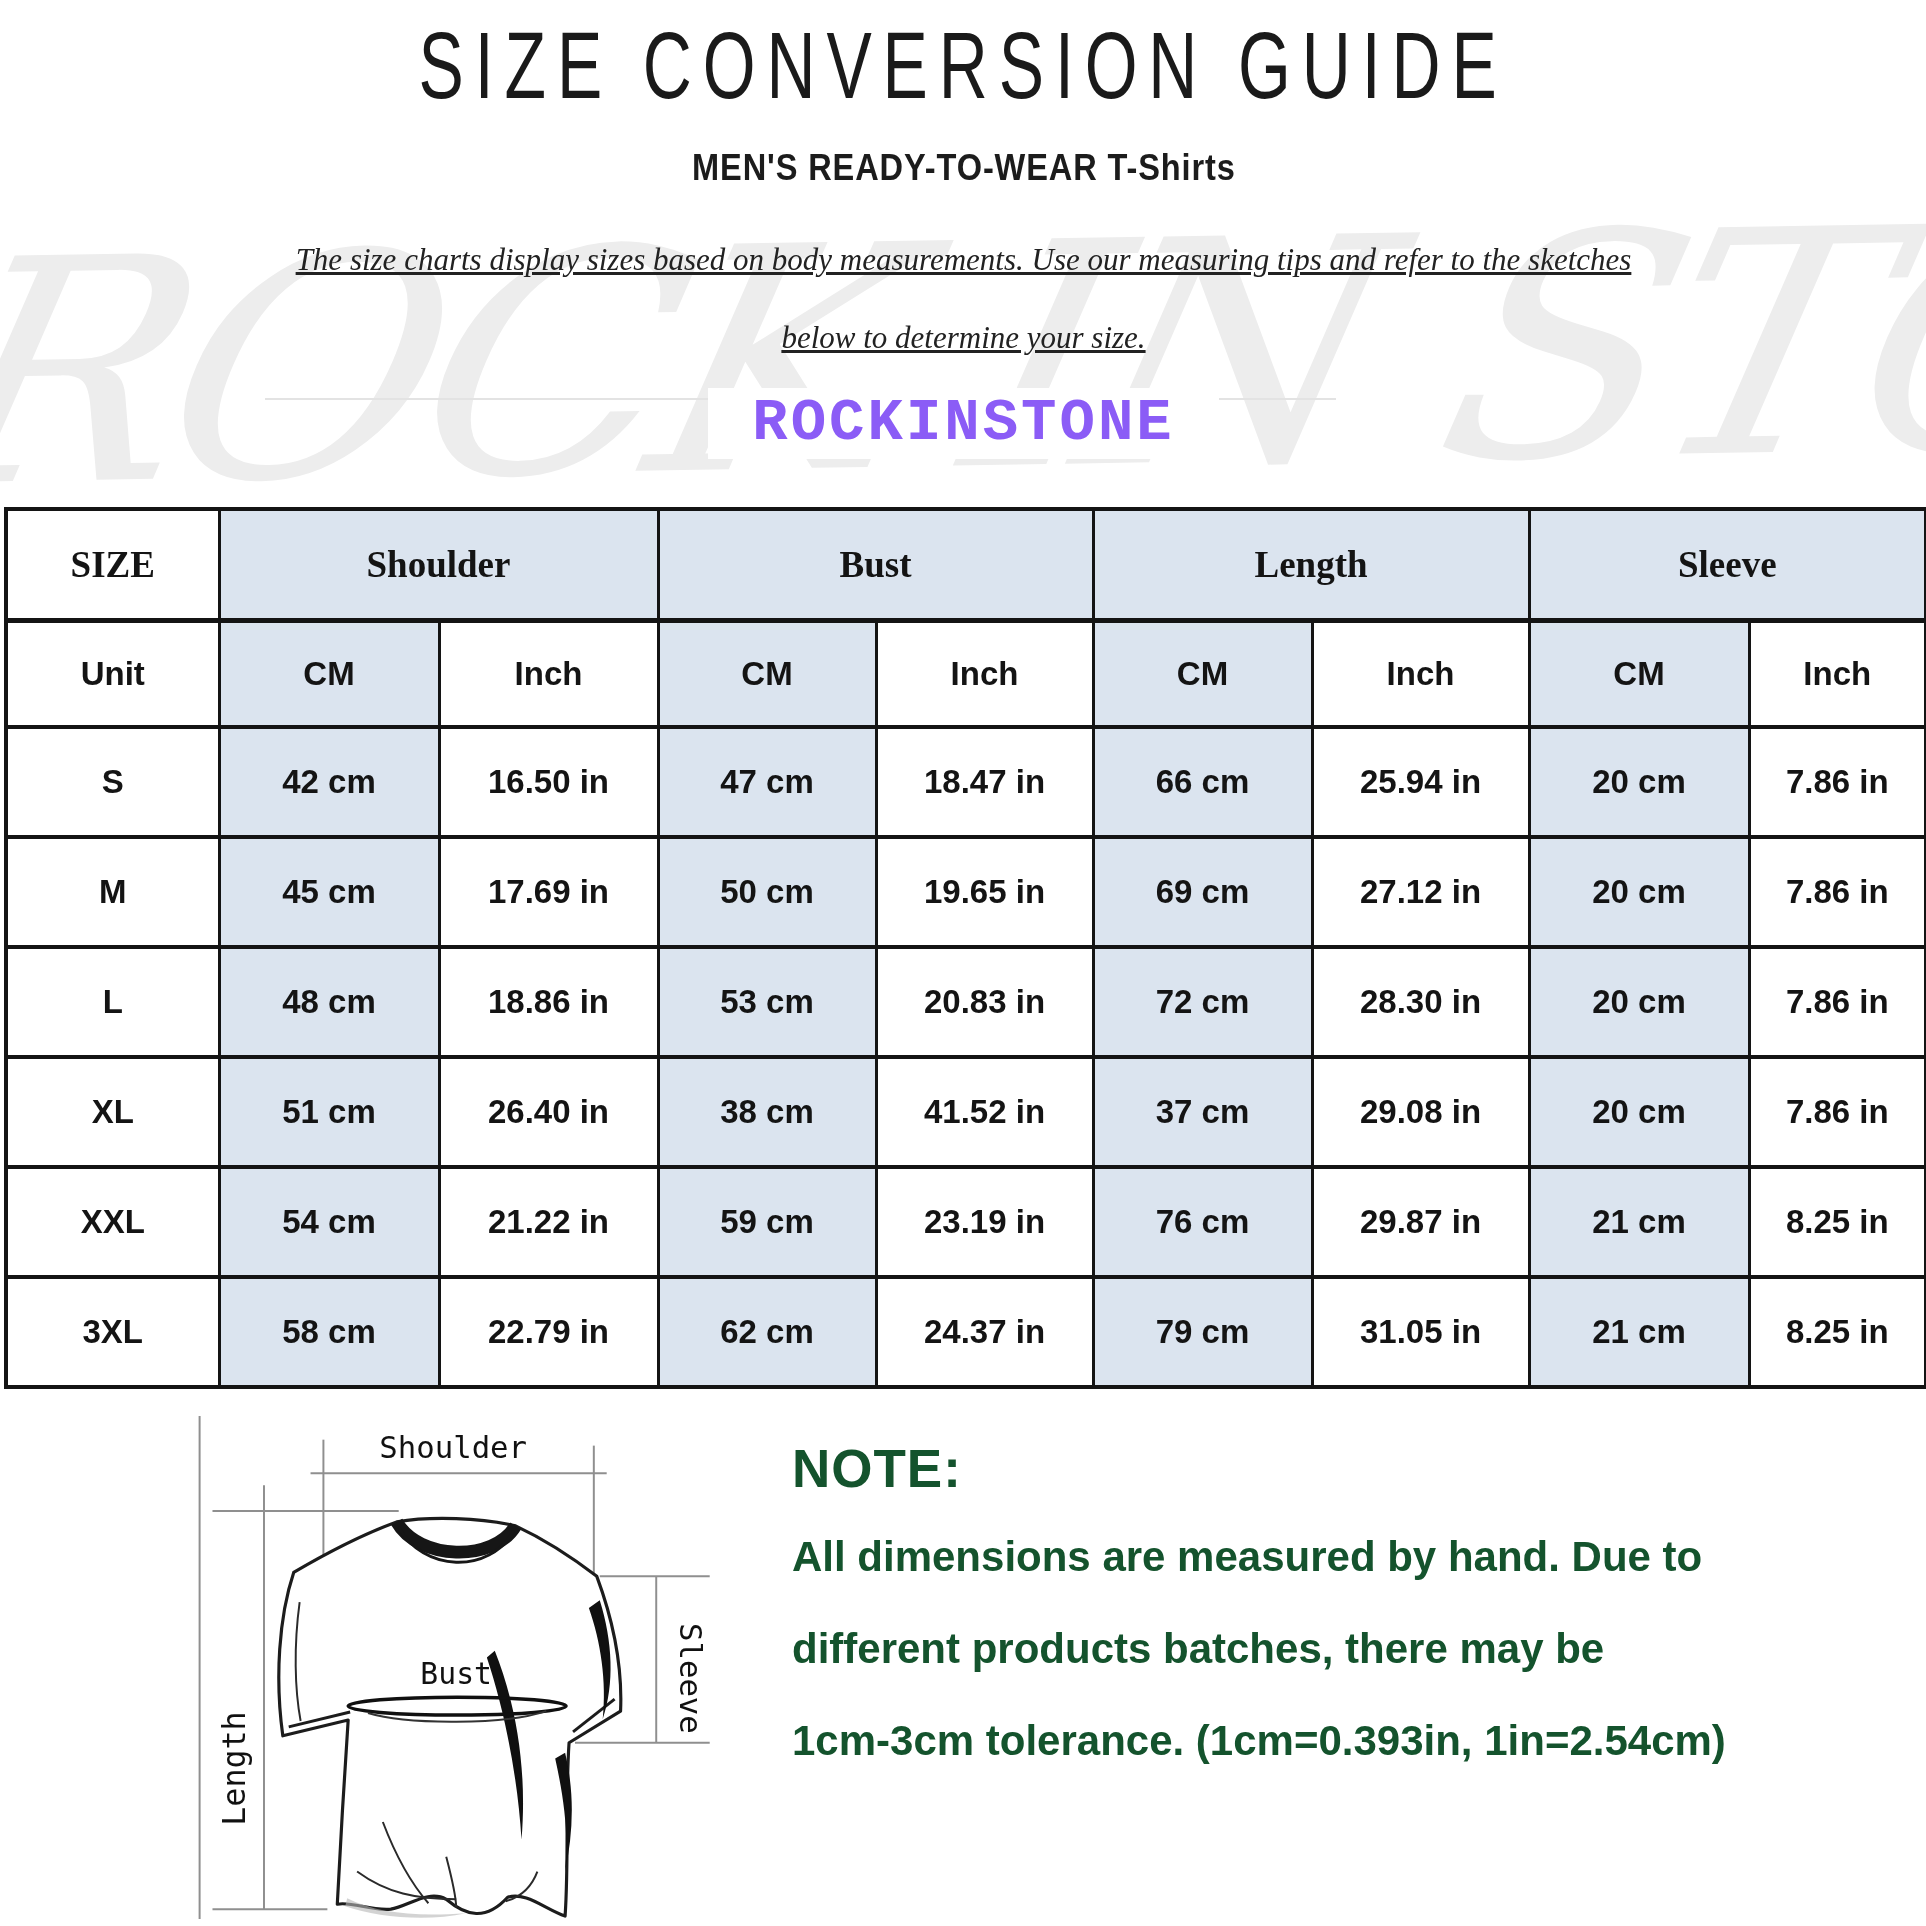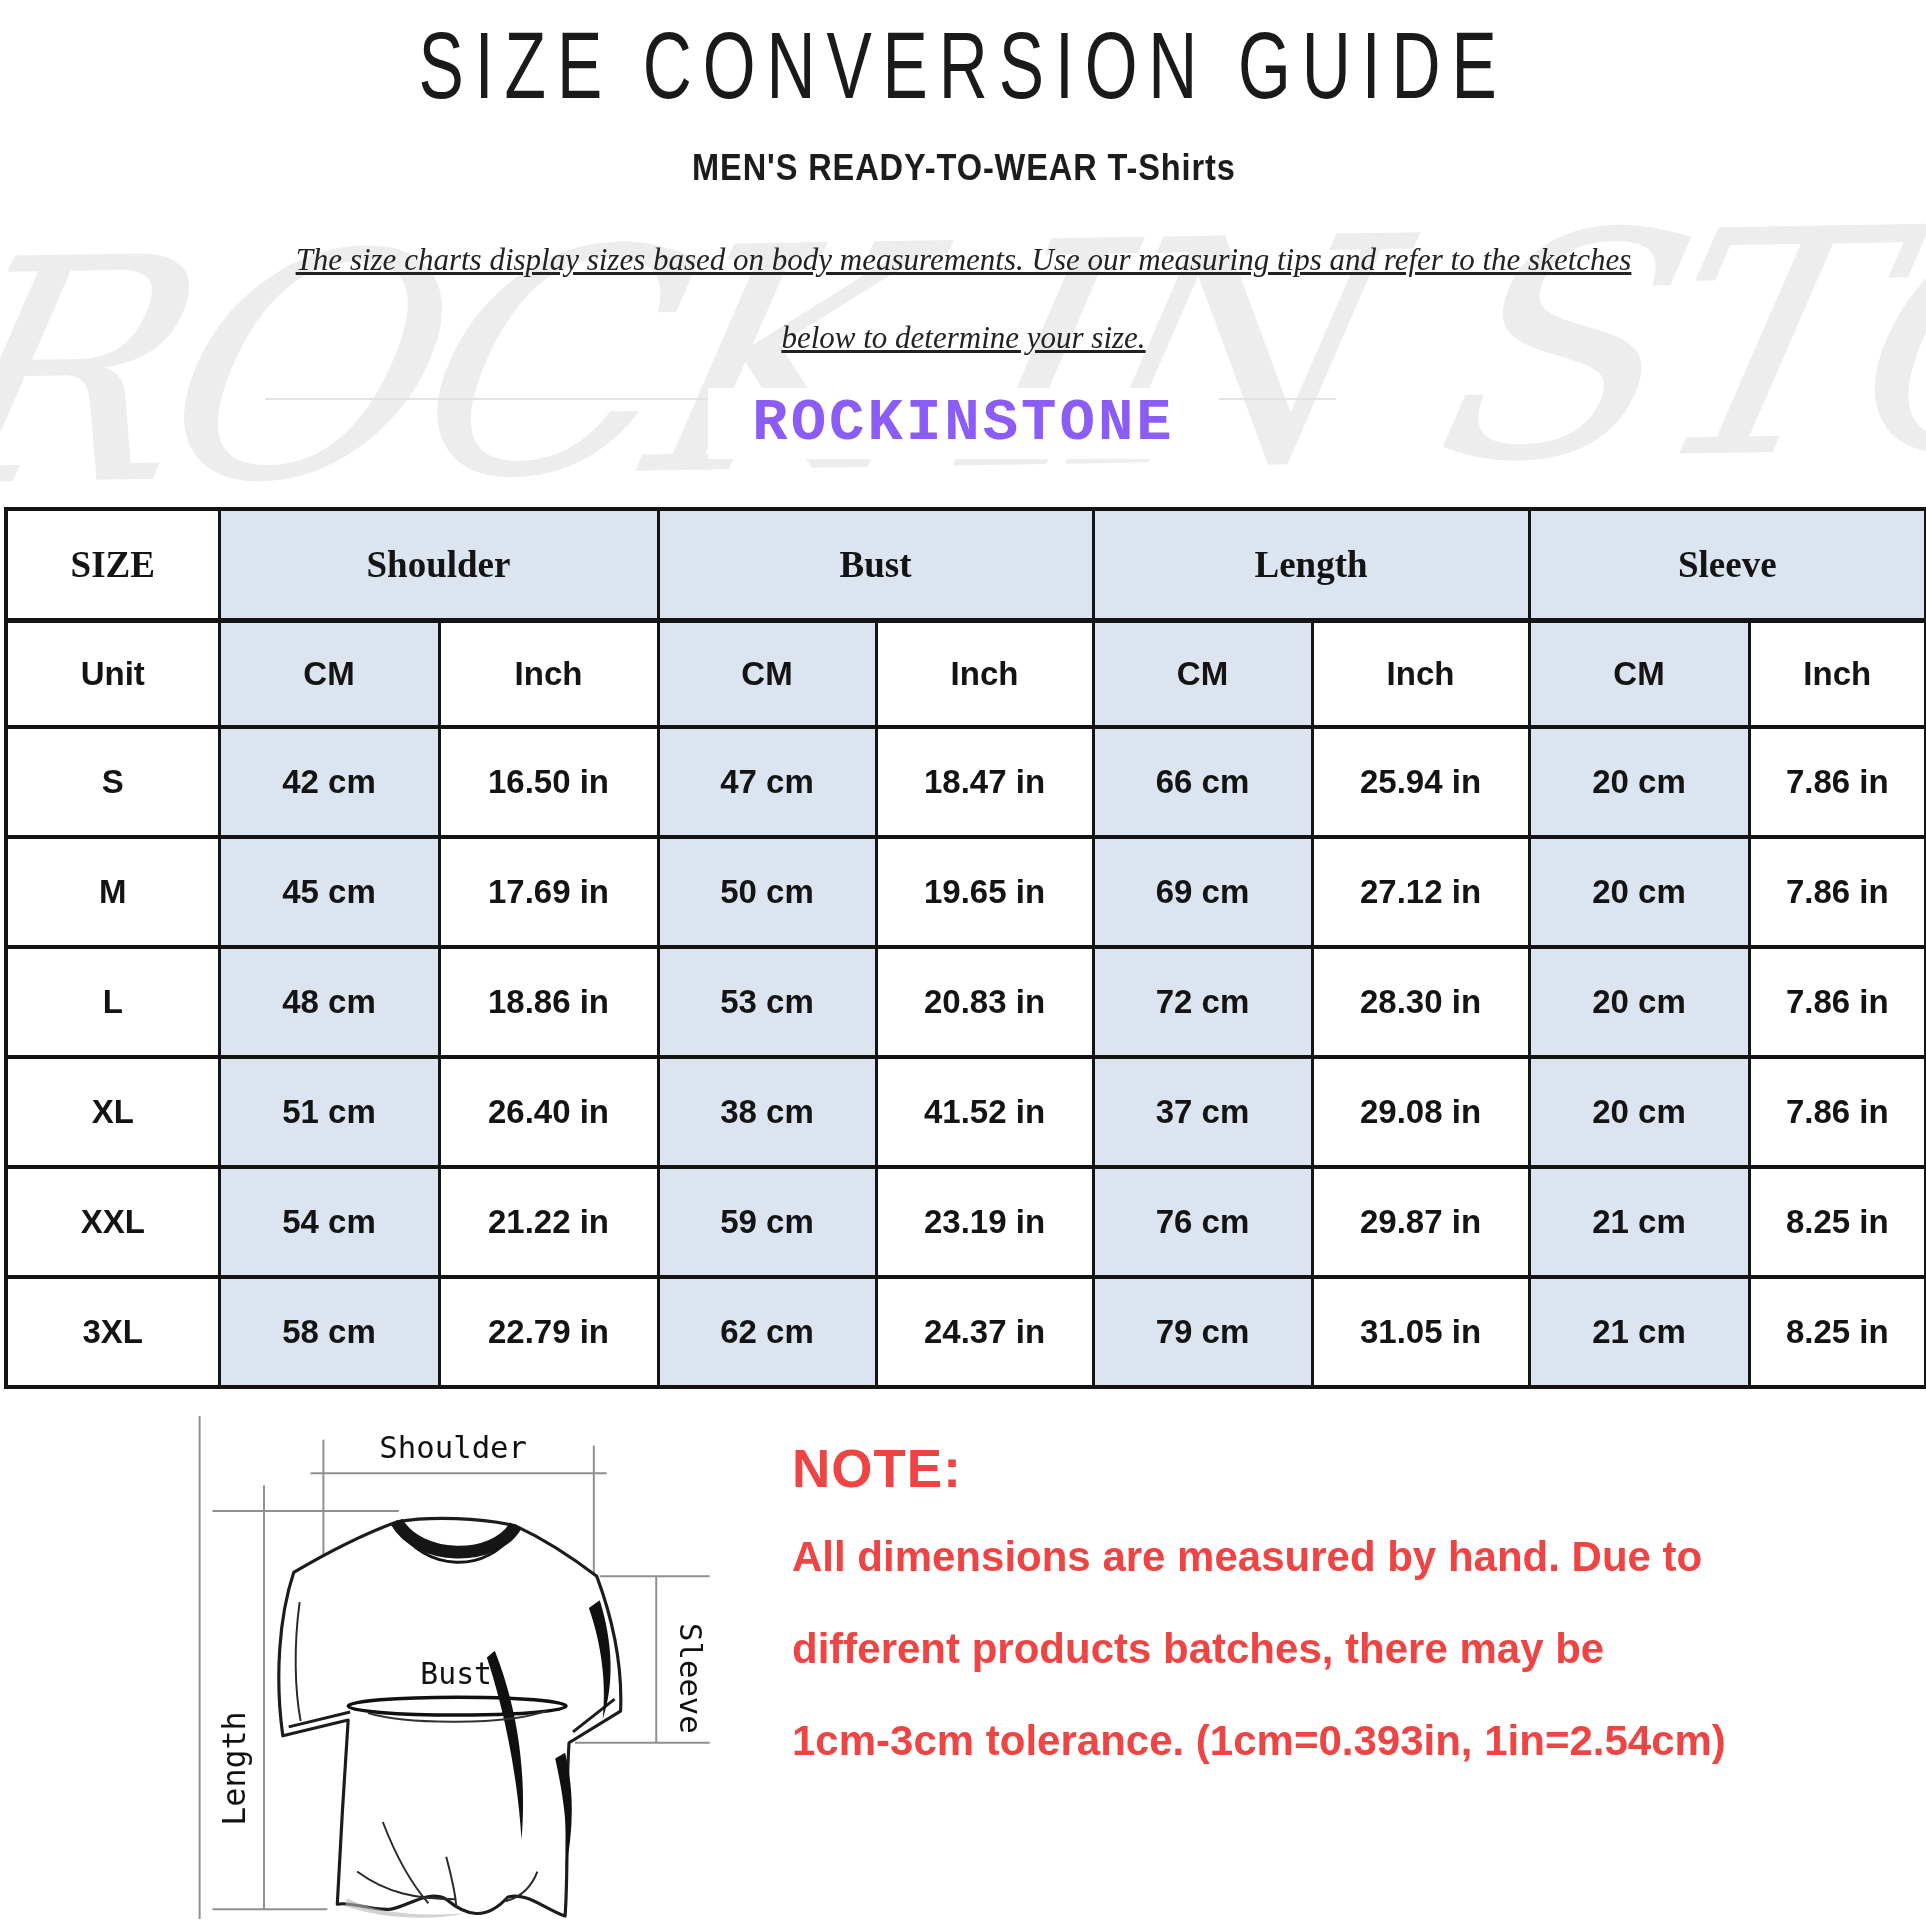--- a/index.html
+++ b/index.html
@@ -50,21 +50,21 @@
   }
   tr.group-row{height:111px;}
   tr.group-row td{font-size:37px;border-bottom-width:5px;font-family:Liberation Serif, serif;}
   tr.unit-row{height:107px;}
   tr.data-row{height:110px;}
   td.shade{background:#dbe4ef !important;}
   
   .sketch{position:absolute;left:149px;top:1406px;z-index:2;}
   .sketch text{font-family:"DejaVu Sans Mono",monospace;fill:#111;}
   
-  .note{position:absolute;left:792px;top:1438px;width:1030px;z-index:2;color:#ef4444;}
+  .note{position:absolute;left:792px;top:1438px;width:1030px;z-index:2;color:#14532d;}
   .note-heading{font-size:53px;font-weight:bold;letter-spacing:1px;margin:0 0 34px 0;}
   .note-line{font-size:42px;font-weight:bold;margin:0 0 44px 0;white-space:nowrap;}
 </style>
 </head>
 <body>
 
 <div class="page">
 
   <div class="watermark">ROCK IN STONE</div>
 

